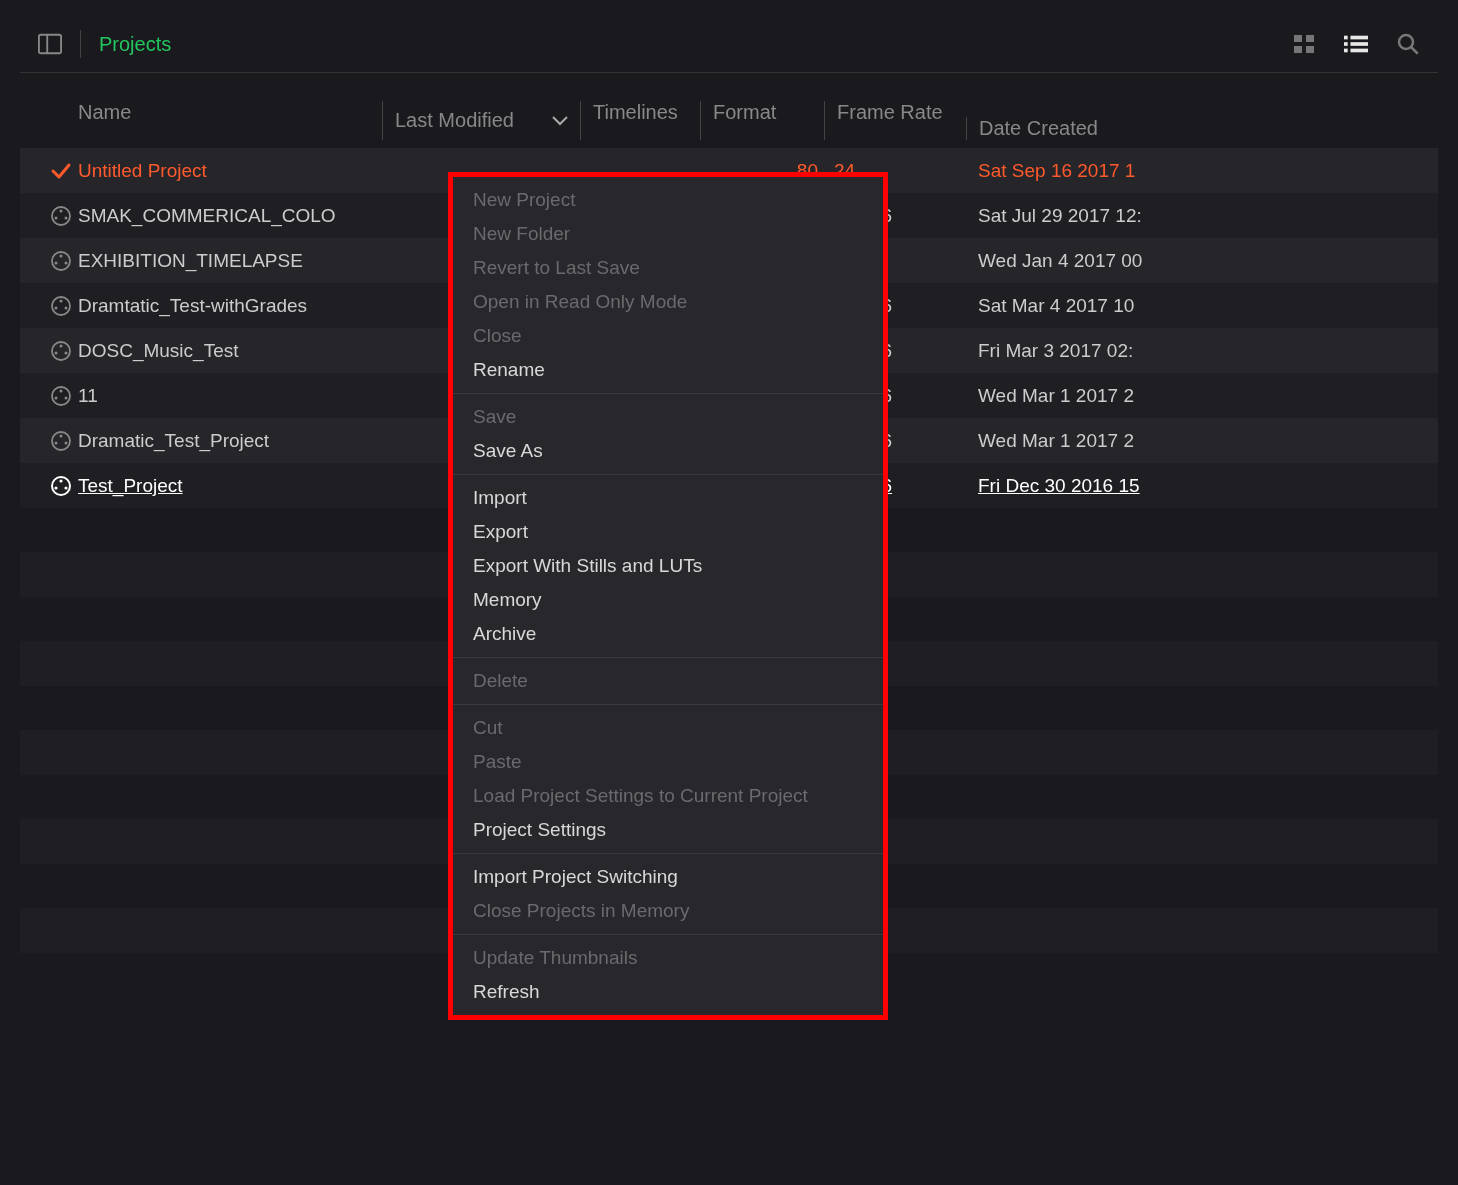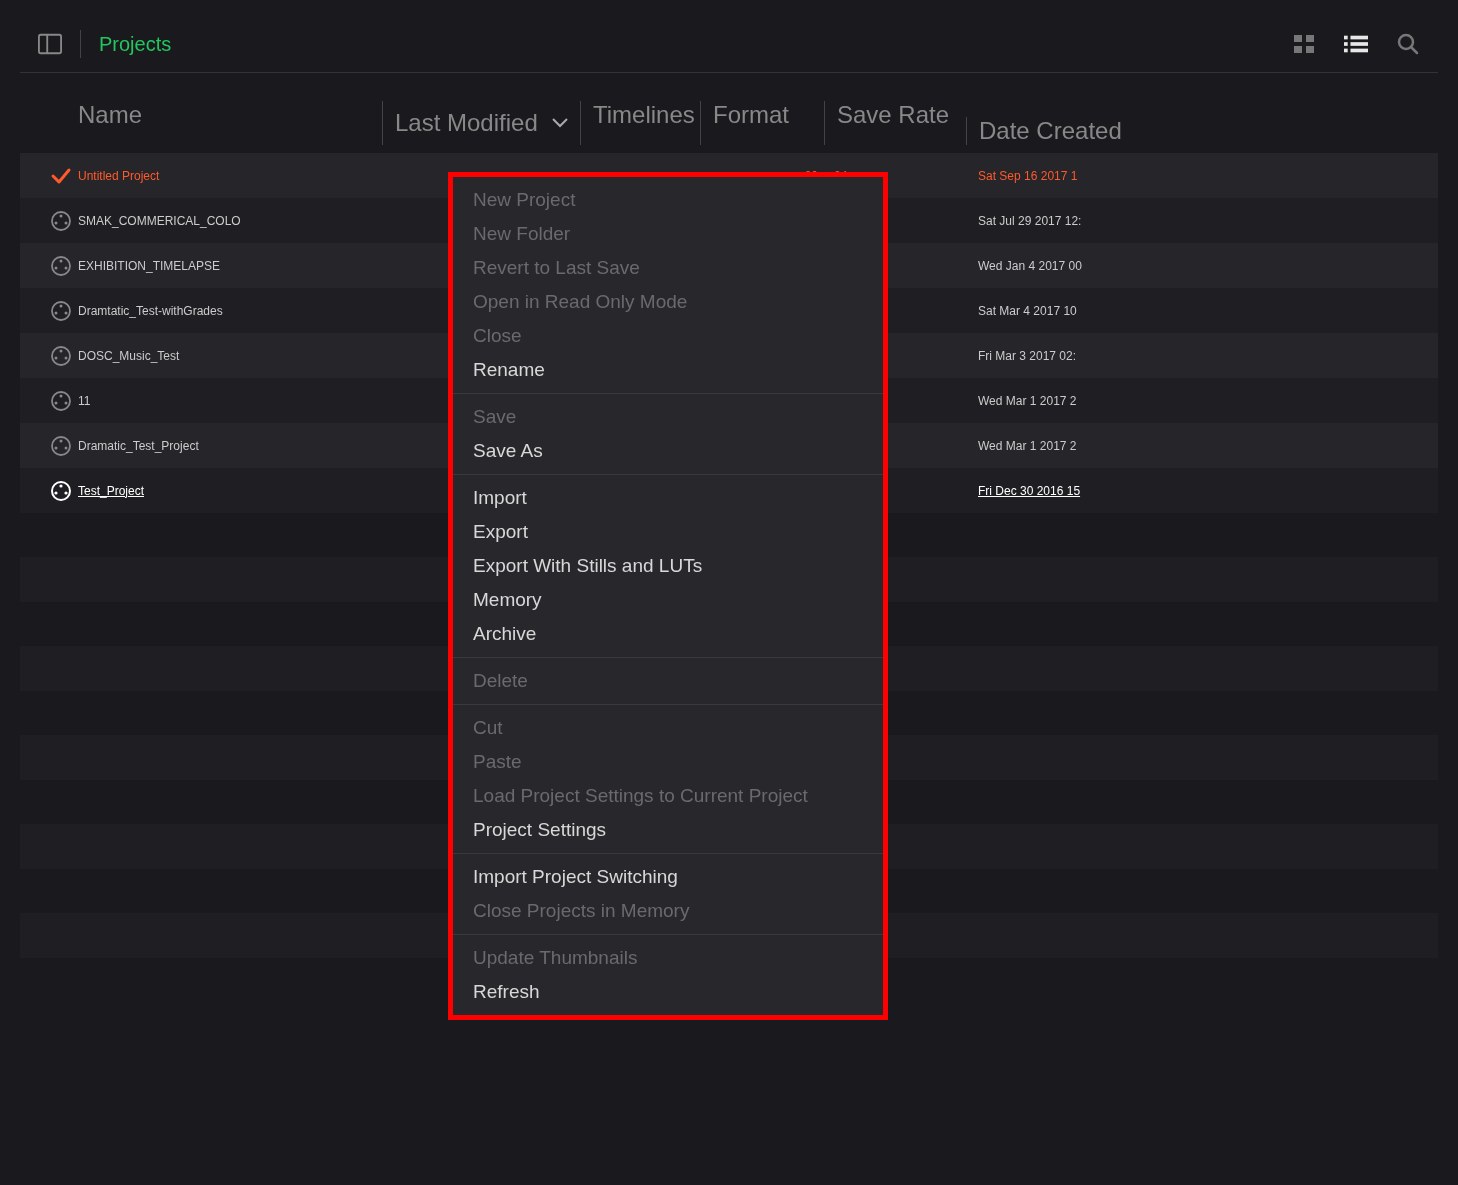--- a/index.html
+++ b/index.html
@@ -52,40 +52,40 @@
       align-items: center;
       justify-content: center;
       cursor: pointer;
     }
     .icon-btn svg { display: block; }
     
     .columns-header {
       display: flex;
       padding: 28px 0 8px 58px;
       color: #888;
-      font-size: 24px;
+      font-size: 20px;
     }
     .col-name { width: 304px; }
     .col-modified { width: 198px; display: flex; align-items: center; border-left: 1px solid #444; padding-left: 12px; }
     .col-timelines { width: 120px; border-left: 1px solid #444; padding-left: 12px; }
     .col-format { width: 124px; border-left: 1px solid #444; padding-left: 12px; }
     .col-framerate { width: 142px; border-left: 1px solid #444; padding-left: 12px; }
     .col-datecreated { border-left: 1px solid #444; padding-left: 12px; flex: 1; margin-top: 16px; }
     .sort-chevron {
       margin-left: auto;
       margin-right: 12px;
     }
 
     .rows { }
     .row {
       display: flex;
       align-items: center;
       height: 45px;
       padding-left: 24px;
-      font-size: 12px;
+      font-size: 19px;
       color: #ccc;
     }
     .row:nth-child(odd) { background: #25252a; }
     .row:nth-child(even) { background: #1f1f23; }
     .row.active { color: #ff5a2c; }
     .row.active .cell { color: #ff5a2c; }
     .row.bold .cell { color: #fff; font-weight: 500; text-decoration: underline; }
     
     .row-icon {
       width: 34px;
@@ -181,21 +181,21 @@
   <div class="columns-header">
     <div class="col-name">Name</div>
     <div class="col-modified">
       <span>Last Modified</span>
       <svg class="sort-chevron" width="16" height="10" viewBox="0 0 16 10">
           <path d="M1 1 L8 8 L15 1" fill="none" stroke="#aaa" stroke-width="2"></path>
         </svg>
     </div>
     <div class="col-timelines">Timelines</div>
     <div class="col-format">Format</div>
-    <div class="col-framerate">Save Rate</div>
+    <div class="col-framerate">Frame Rate</div>
     <div class="col-datecreated">Date Created</div>
   </div>
 
   <div class="rows" id="rows">
       <div class="row active">
         <div class="row-icon">
           <svg width="22" height="22" viewBox="0 0 22 22">
             <path d="M3 11 L9 17 L19 5" fill="none" stroke="#ff5a2c" stroke-width="3" stroke-linecap="round" stroke-linejoin="round"></path>
           </svg>
         </div>

